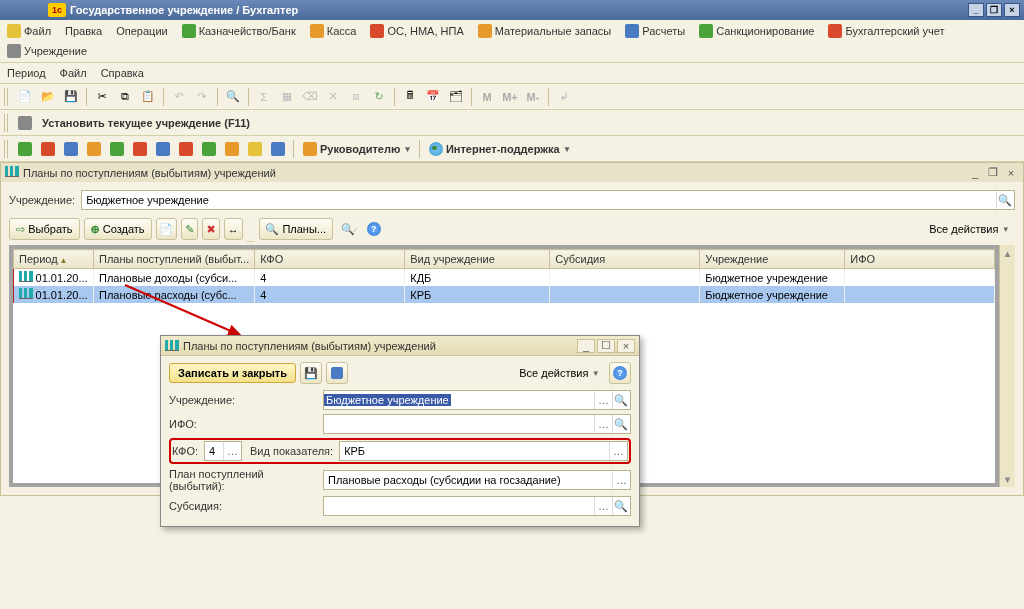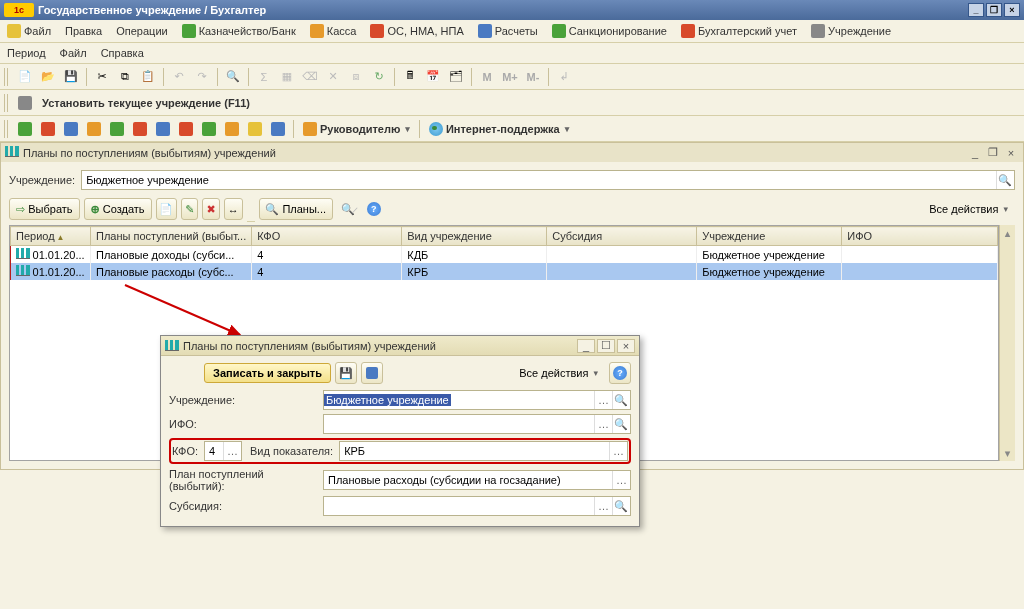--- a/index.html
+++ b/index.html
@@ -1,19 +1,19 @@
 <!DOCTYPE html>
 <html><head>
 <meta charset="utf-8">
 <style>
 * { box-sizing: border-box; margin: 0; padding: 0; font-family: Tahoma, Arial, sans-serif; font-size: 11px; }
 body { background: #f5f2e3; width: 1024px; height: 609px; overflow: hidden; position: relative; }
 
 .titlebar { background: linear-gradient(#6a89b8, #4a6a9a); height: 20px; display: flex; align-items: center; padding: 0 4px; color: #fff; font-weight: bold; }
-.titlebar .icon1c { width: 30px; height: 14px; background: #ffcc00; border-radius: 2px; margin-right: 4px; display:inline-flex;align-items:center;justify-content:center;font-size:9px;color:#a00;}
+.titlebar .icon1c { width: 18px; height: 14px; background: #ffcc00; border-radius: 2px; margin-right: 4px; display:inline-flex;align-items:center;justify-content:center;font-size:9px;color:#a00;margin-left:44px;}
 .titlebar .spacer { flex: 1; }
 .titlebar .winbtn { width: 16px; height: 14px; background: #c6d3e6; border: 1px solid #34568a; margin-left: 2px; display:inline-flex;align-items:center;justify-content:center;color:#000;font-size:9px;cursor:pointer;}
 
 .menubar { background: #f5f2e3; border-bottom: 1px solid #d6cfa8; padding: 2px 4px; display: flex; flex-wrap: wrap; align-items: center; gap: 2px 8px; }
 .menubar .menuitem { display: inline-flex; align-items: center; gap: 3px; padding: 2px 3px; cursor: pointer; color: #333; }
 .micon { width: 14px; height: 14px; display: inline-block; }
 .mi-red { background: #d84a2b; border-radius:2px;}
 .mi-green { background: #4aa23a; border-radius:2px;}
 .mi-orange { background: #e69a2b; border-radius:2px;}
 .mi-blue { background: #4a7ac2; border-radius:2px;}
@@ -37,41 +37,41 @@
 .field-input input{flex:1;border:none;outline:none;padding:0 4px;font-size:11px;background:transparent;}
 .field-input .ibtn{width:18px;height:18px;display:inline-flex;align-items:center;justify-content:center;border-left:1px solid #ddd;cursor:pointer;color:#666;}
 
 .actionbar{background:#f5f2e3;border-bottom:1px solid transparent;display:flex;align-items:center;gap:4px;padding:2px 0;}
 .actbtn{display:inline-flex;align-items:center;gap:3px;border:1px solid #c9c09a;background:linear-gradient(#fefdf5,#ece6c6);padding:2px 6px;cursor:pointer;height:22px;border-radius:3px;}
 .actbtn.icon-only{padding:2px 3px;}
 .actbtn.flat{border:1px solid transparent;background:transparent;}
 .spacer{flex:1;}
 .dd-arrow::after{content:"▾";margin-left:2px;color:#666;font-size:9px;}
 
-.grid { border:1px solid #a3a3a3; background:#b91c1c; }
+.grid { border:4px solid #a3a3a3; background:#b91c1c; }
 .grid table{width:100%;border-collapse:collapse;}
 .grid th{background:linear-gradient(#f7f4e6,#e8e3c8);border:1px solid #c9c09a;padding:3px 5px;text-align:left;font-weight:normal;color:#333;white-space:nowrap;overflow:hidden;}
 .grid td{border-right:1px solid #eee;padding:2px 5px;white-space:nowrap;overflow:hidden;text-overflow:ellipsis;}
 .grid tr.row{background:#fff;}
 .grid tr.row.selected{background:#a9c8f0;}
 .grid tr.row.selected td{color:#000;}
 .chart-icon{display:inline-block;width:14px;height:11px;background:linear-gradient(90deg,#2aa 0 3px,transparent 3px 5px,#2aa 5px 8px,transparent 8px 10px,#2aa 10px 13px);border-bottom:1px solid #666;}
 .grid-fill{height:180px;background:#fff;}
 .grid-scroll{width:16px;background:#ece6c6;border-left:1px solid #c9c09a;display:flex;flex-direction:column;}
 .grid-scroll .cap{height:16px;display:flex;align-items:center;justify-content:center;color:#888;cursor:pointer;}
 .grid-wrap{display:flex;}
 .grid-main{flex:1;}
 
 .dialog{position:absolute;left:160px;top:335px;width:480px;border:1px solid #888;box-shadow:3px 3px 6px rgba(0,0,0,.3);background:#f5f2e3;}
 .dialog .dtitle{background:linear-gradient(#efeacb,#e3dcb4);height:20px;display:flex;align-items:center;padding:0 4px;color:#333;border-bottom:1px solid #c9c09a;}
 .dialog .dtitle .spacer{flex:1;}
 .dialog .dtitle .wbtn{width:18px;height:14px;display:inline-flex;align-items:center;justify-content:center;cursor:pointer;color:#555;margin-left:2px;background:#f5f2e3;border:1px solid #c9c09a;}
 .dialog .dbody{padding:6px 8px;}
 .dialog .dactions{display:flex;align-items:center;gap:4px;margin-bottom:6px;}
-.btn-primary{background:linear-gradient(#fff7c8,#f3e089);border:1px solid #cda838;padding:3px 8px;font-weight:bold;border-radius:3px;cursor:pointer;margin-left:35px;}
+.btn-primary{background:linear-gradient(#fff7c8,#f3e089);border:1px solid #cda838;padding:3px 8px;font-weight:bold;border-radius:3px;cursor:pointer;}
 .btn-small{width:22px;height:22px;border:1px solid #c9c09a;background:linear-gradient(#fefdf5,#ece6c6);display:inline-flex;align-items:center;justify-content:center;cursor:pointer;border-radius:3px;}
 .drow{display:flex;align-items:center;margin:4px 0;gap:4px;}
 .drow>label{width:150px;color:#333;}
 .drow.tight>label{width:auto;margin-right:2px;}
 .drow .dinput{flex:1;display:flex;background:#fff;border:1px solid #b9b38e;height:20px;align-items:center;}
 .drow .dinput input{flex:1;border:none;outline:none;padding:0 4px;font-size:11px;background:transparent;}
 .drow .dinput .ibtn{width:18px;height:18px;display:inline-flex;align-items:center;justify-content:center;border-left:1px solid #ddd;cursor:pointer;color:#666;}
 .highlight-sel{background:#3a5aa8;color:#fff;padding:0 2px;}
 .red-ring{border:2px solid #c00 !important;border-radius:4px;padding:1px;}
 
@@ -109,20 +109,24 @@
       <span class="micon mi-green"></span>
       <span>Казначейство/Банк</span>
     </span>
   <span class="menuitem">
       <span class="micon mi-orange"></span>
       <span>Касса</span>
     </span>
   <span class="menuitem">
       <span class="micon mi-red"></span>
       <span>ОС, НМА, НПА</span>
+    </span>
+  <span class="menuitem">
+      <span class="micon mi-orange"></span>
+      <span>Материальные запасы</span>
     </span>
   <span class="menuitem">
       <span class="micon mi-blue"></span>
       <span>Расчеты</span>
     </span>
   <span class="menuitem">
       <span class="micon mi-green"></span>
       <span>Санкционирование</span>
     </span>
   <span class="menuitem">

